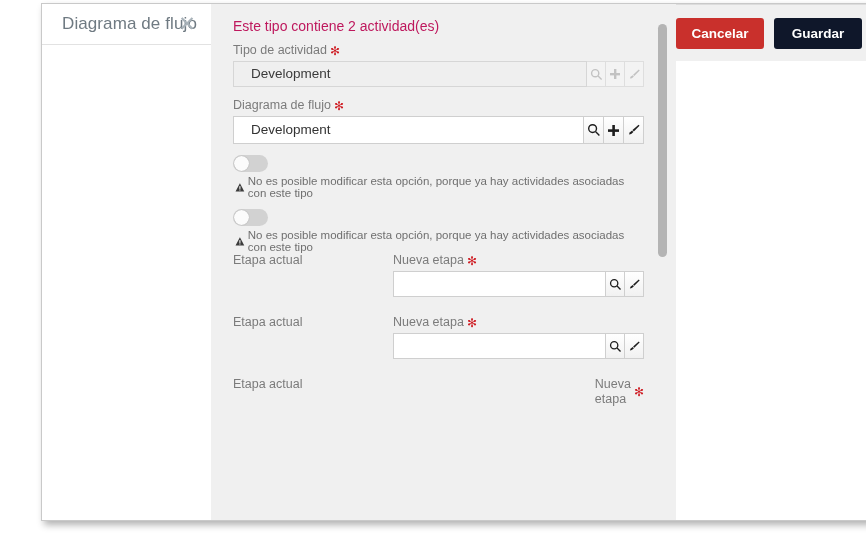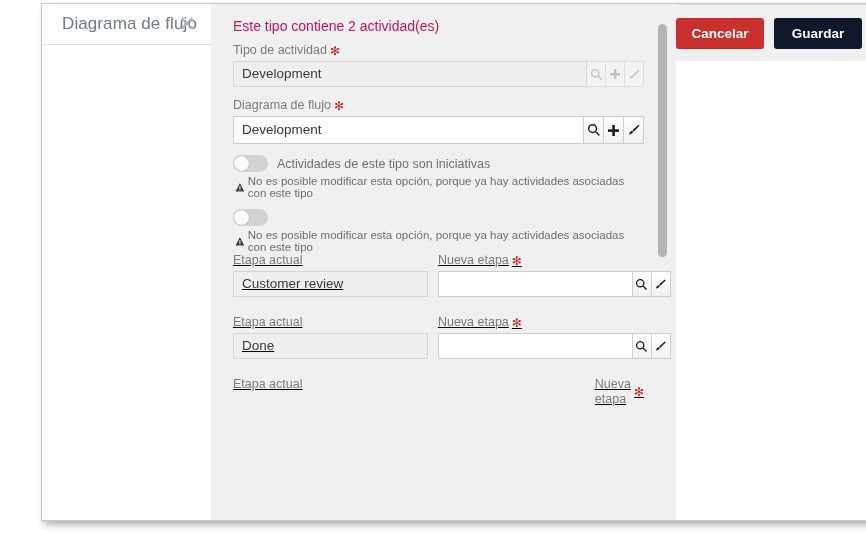--- a/index.html
+++ b/index.html
@@ -121,21 +121,21 @@
     display: flex;
     align-items: stretch;
     margin-bottom: 11px;
   }
   .text-input {
     flex: 1;
     height: 26px;
     line-height: 26px;
     font-size: 13.5px;
     color: #333333;
-    padding: 0 8px;
+    padding: 0 17px;
     box-sizing: border-box;
     border: 1px solid #cfcfcf;
     background: #ffffff;
     font-family: "Liberation Sans", sans-serif;
     outline: none;
   }
   .text-input.disabled {
     background: #efefef;
     color: #3b3b3b;
     border-color: #d6d6d6;
@@ -214,21 +214,20 @@
   .stage-sub {
     font-size: 11.5px;
     color: #4a4a4a;
     font-weight: bold;
     margin-bottom: 9px;
   }
   .stage-grid { }
   .stage-row {
     display: flex;
     margin-bottom: 7px;
-    text-decoration: underline;
   }
   .col-left  { width: 407px; margin-right: 10px; }
   .col-right { flex: 1; }
 
   
   .footer {
     height: 57px;
     min-height: 57px;
     background: #f0f0f0;
     border-top: 1px solid #dcdcdc;
@@ -317,21 +316,20 @@
               <path d="M11.6 1.7 L12.5 2.7 L6.8 8.4 L5.5 7.1 Z" class="ic-on-f"></path>
               <path d="M5.1 7.6 L6.4 8.9 L4.2 10.9 L2 11.4 L2.7 9.4 Z" class="ic-on-f"></path>
             </svg>
         </div>
       </div>
 
       <div class="toggle-row">
         <div class="switch">
             <div class="knob"></div>
           </div>
-        <div class="toggle-label">Actividades de este tipo son iniciativas</div>
       </div>
       <div class="warn-row">
         <svg class="warn-icon" width="11" height="11" viewBox="0 0 11 11">
           <path d="M5.5 0.8 L10.4 9.9 L0.6 9.9 Z" fill="#3b3b3b"></path>
           <rect x="4.9" y="4" width="1.2" height="3.1" fill="#ffffff"></rect>
           <rect x="4.9" y="7.7" width="1.2" height="1.2" fill="#ffffff"></rect>
         </svg>
         <span class="warn-text">No es posible modificar esta opción, porque ya hay actividades asociadas con este tipo</span>
       </div>
 
@@ -348,23 +346,20 @@
         </svg>
         <span class="warn-text">No es posible modificar esta opción, porque ya hay actividades asociadas con este tipo</span>
       </div>
 
 
       <div class="stage-grid">
 
         <div class="stage-row">
           <div class="col-left">
             <div class="field-label">Etapa actual</div>
-            <div class="input-row">
-              <input class="text-input disabled" readonly="" value="Customer review" style="">
-            </div>
           </div>
           <div class="col-right">
             <div class="field-label">
               <span>Nueva etapa</span>
               <span class="req">✻</span>
             </div>
             <div class="input-row">
               <input class="text-input" value="" style="">
               <div class="icon-btn">
                 <svg width="13" height="13" viewBox="0 0 14 14">
@@ -378,23 +373,20 @@
                     <path d="M5.1 7.6 L6.4 8.9 L4.2 10.9 L2 11.4 L2.7 9.4 Z" class="ic-on-f"></path>
                   </svg>
               </div>
             </div>
           </div>
         </div>
 
         <div class="stage-row">
           <div class="col-left">
             <div class="field-label">Etapa actual</div>
-            <div class="input-row">
-              <input class="text-input disabled" readonly="" value="Done" style="">
-            </div>
           </div>
           <div class="col-right">
             <div class="field-label">
               <span>Nueva etapa</span>
               <span class="req">✻</span>
             </div>
             <div class="input-row">
               <input class="text-input" value="" style="">
               <div class="icon-btn">
                 <svg width="13" height="13" viewBox="0 0 14 14">

